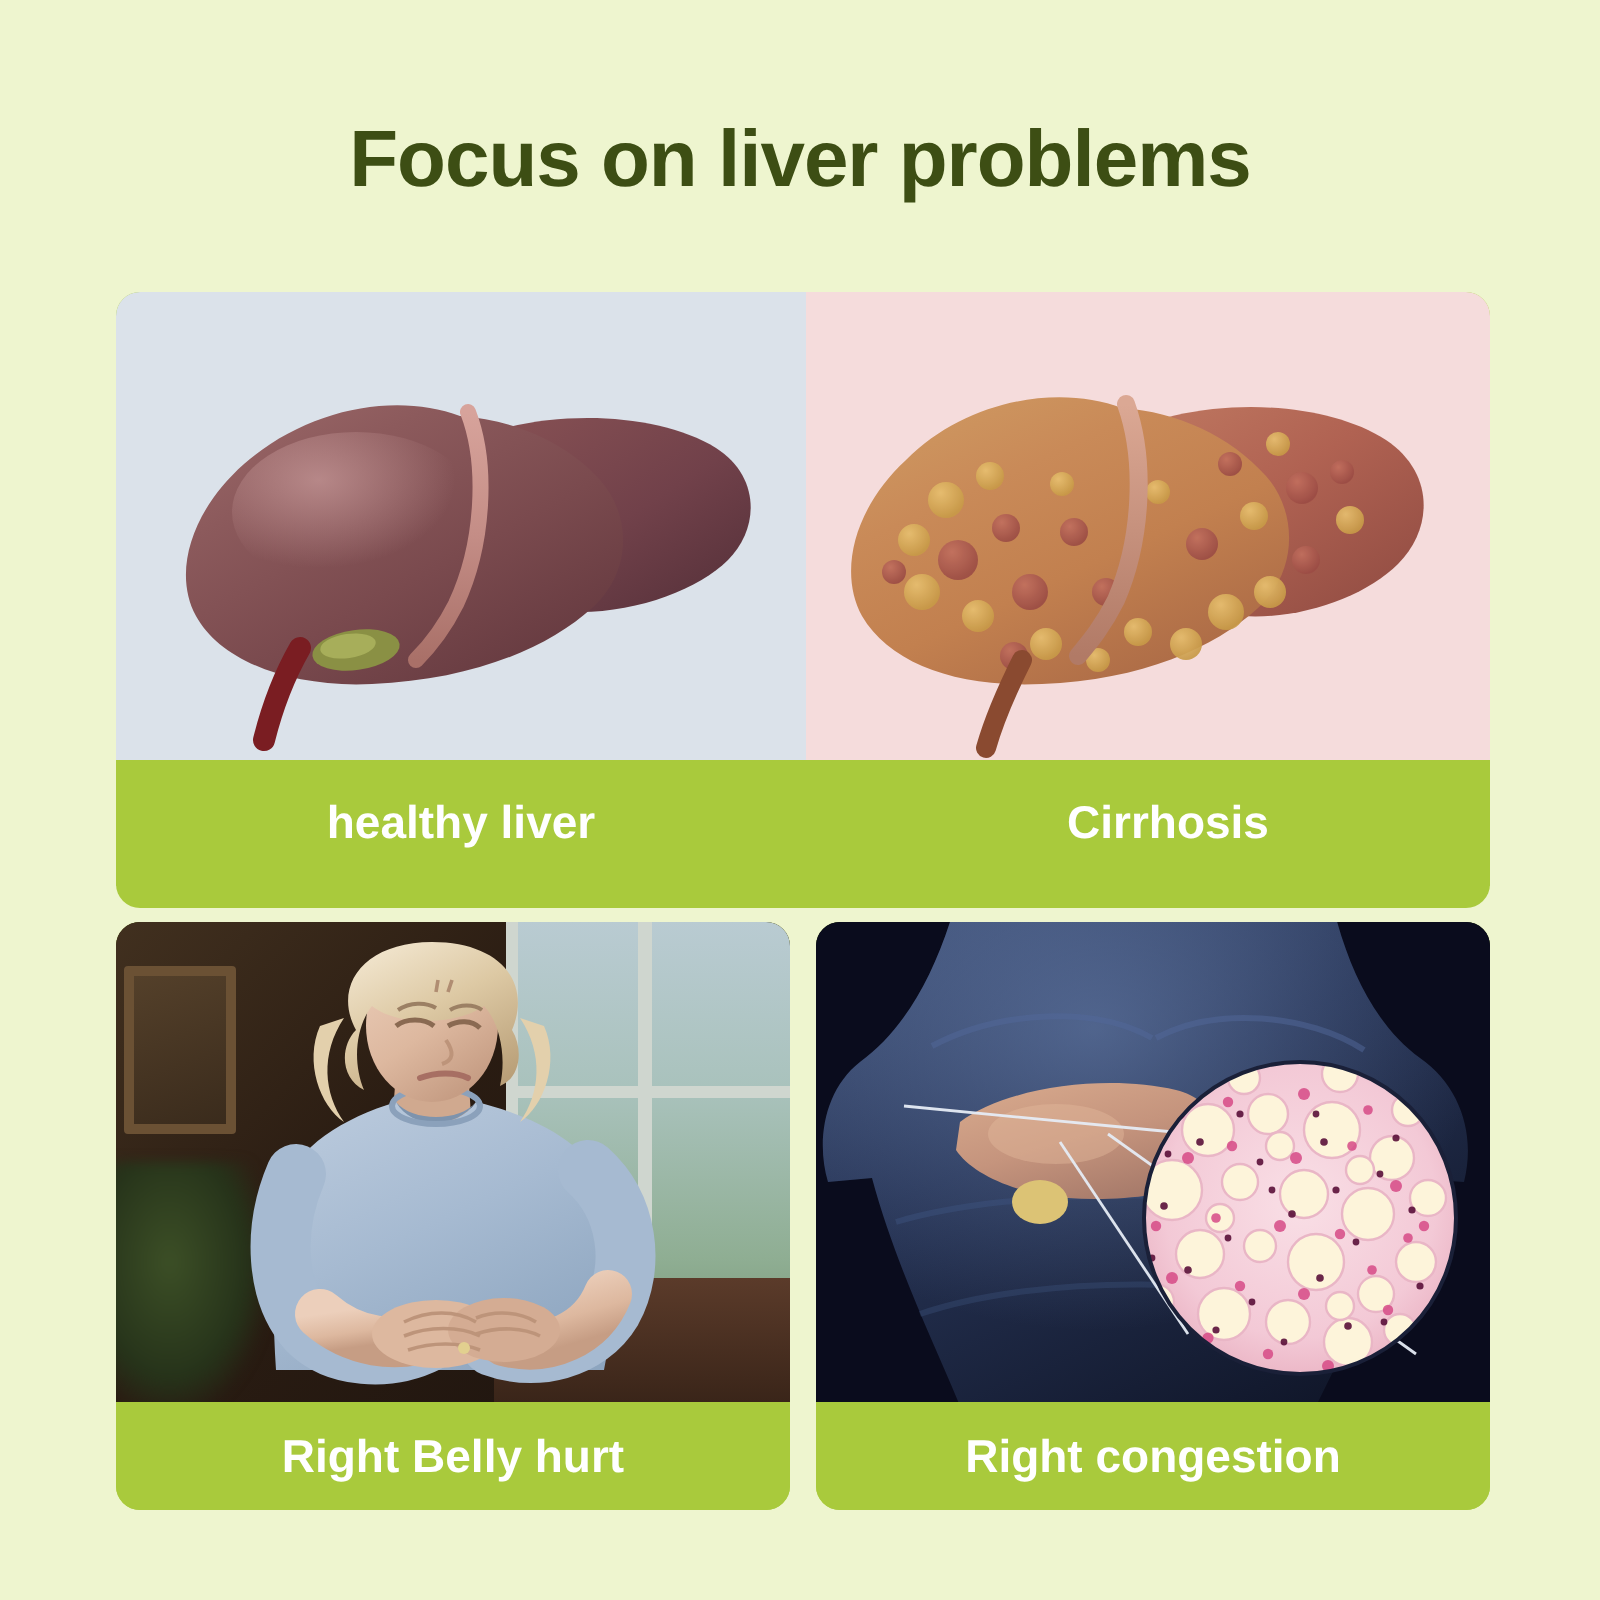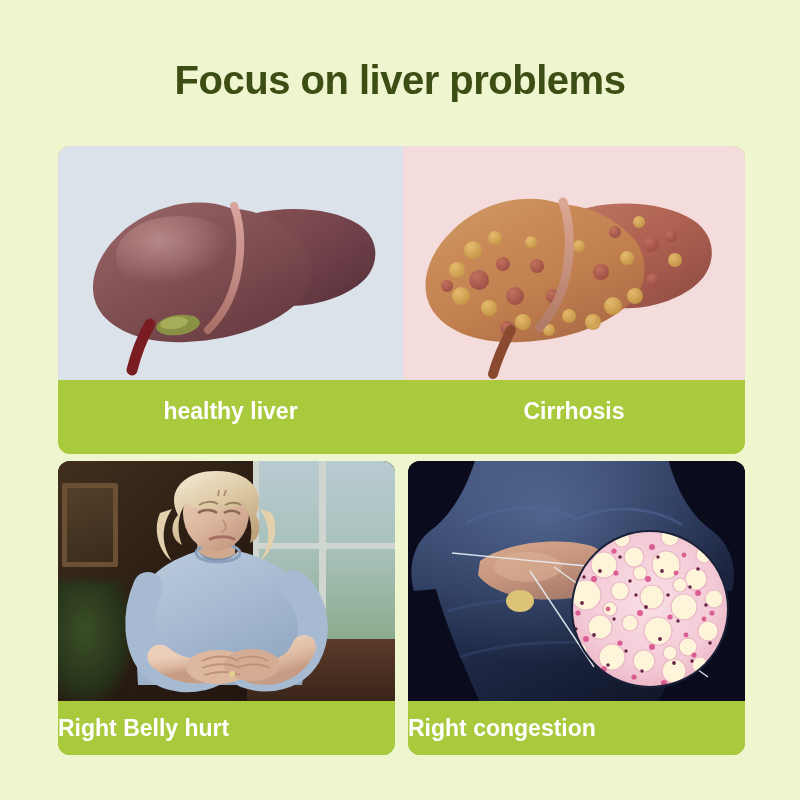--- a/index.html
+++ b/index.html
@@ -50,21 +50,21 @@
   .top-label {
     position: absolute;
     top: 0; height: 63px;
     line-height: 63px;
     text-align: center;
     color: #ffffff;
     font-size: 23px;
     font-weight: bold;
   }
   #label-healthy { left: 0; width: 345px; }
-  #label-cirrhosis { left: 345px; width: 342px; }
+  #label-cirrhosis { left: 355px; width: 342px; }
 
   
   .bottom-card {
     position: absolute;
     top: 461px;
     width: 337px; height: 294px;
     border-radius: 12px;
     overflow: hidden;
     background: #a9ca3c;
   }
@@ -74,21 +74,21 @@
     position: absolute;
     left: 0; top: 0;
     width: 337px; height: 240px;
     overflow: hidden;
   }
   .bottom-label {
     position: absolute;
     left: 0; top: 240px;
     width: 337px; height: 54px;
     line-height: 54px;
-    text-align: left;
+    text-align: center;
     color: #ffffff;
     font-size: 23px;
     font-weight: bold;
     background: #a9ca3c;
   }
   .liver-svg { position: absolute; }
 
   
   #belly-scene { position: absolute; inset: 0; background: #2a1d15; }
   #belly-wall {

